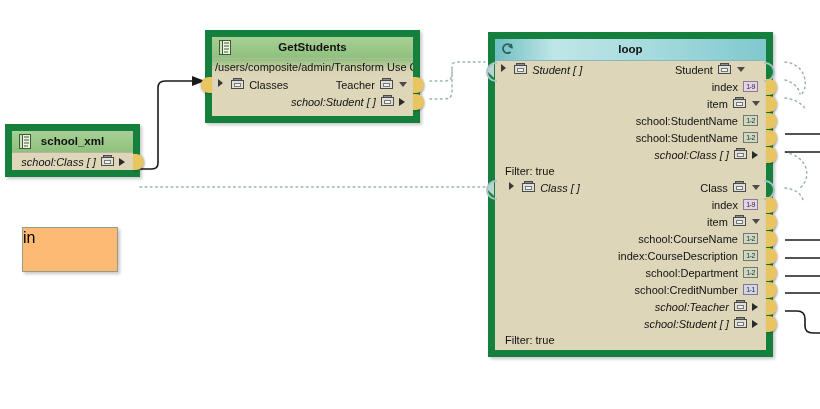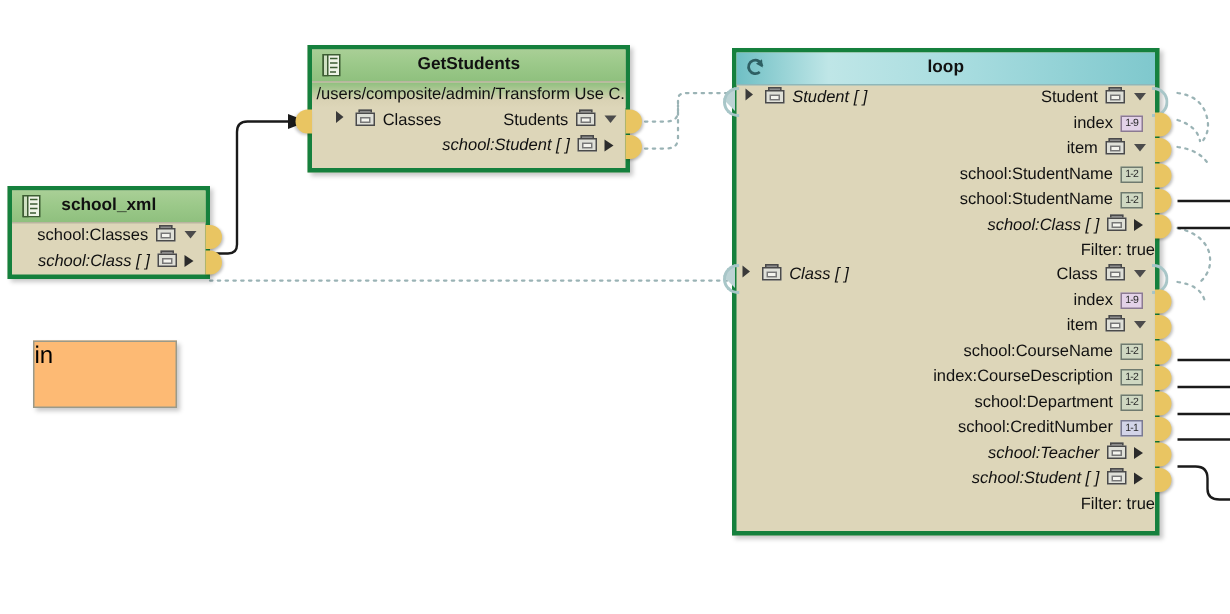--- a/index.html
+++ b/index.html
@@ -10,21 +10,21 @@
     overflow:hidden;
     position:relative;
   }
   #canvas{position:absolute;left:0;top:0;width:820px;height:409px;}
   svg.wires{position:absolute;left:0;top:0;width:820px;height:409px;pointer-events:none;}
 
   
   .node{
     position:absolute;
     box-sizing:border-box;
-    border:3px solid #15803d;
+    border:7px solid #15803d;
     background:#ddd6b9;
     box-shadow:2px 2px 3px rgba(0,0,0,.22);
     font-size:11px;
     color:#111;
     z-index:5;
   }
   .node .hdr{
     position:relative;
     height:21px;
     line-height:21px;
@@ -56,21 +56,21 @@
 
   
   .row{
     position:relative;
     height:17px;
     line-height:17px;
     white-space:nowrap;
     font-size:11px;
   }
   .row .lbl{display:inline-block;vertical-align:middle;}
-  .row.r-left{padding-left:10px;text-align:right;}
+  .row.r-left{padding-left:10px;text-align:left;}
   .row.r-right{padding-right:6px;text-align:right;}
   .ital{font-style:italic;}
 
   
   .dbico{display:inline-block;width:13px;height:11px;vertical-align:-1px;position:relative;margin:0 2px;}
   .dbico i{position:absolute;display:block;}
   .dbico .body1{left:0;top:2px;width:13px;height:9px;background:#dfe0d8;border:1px solid #4a4a4a;box-sizing:border-box;}
   .dbico .top1{left:2px;top:0px;width:9px;height:4px;background:#8d8d8d;border:1px solid #4a4a4a;box-sizing:border-box;}
   .dbico .slot{left:3px;top:5px;width:7px;height:4px;background:#f4f4ee;border:1px solid #777;box-sizing:border-box;}
 
@@ -160,26 +160,20 @@
           <line x1="6" y1="3" x2="11" y2="3" stroke="#3d5c33"></line>
           <line x1="6" y1="6" x2="11" y2="6" stroke="#3d5c33"></line>
           <line x1="6" y1="9" x2="11" y2="9" stroke="#3d5c33"></line>
           <line x1="6" y1="12" x2="10" y2="12" stroke="#3d5c33"></line>
         </svg>
       </span>
       <span>school_xml</span>
     </div>
     <div class="body">
       <div class="row r-right">
-        <span class="lbl">school:Classes</span>
-        <span class="dbico"><i class="top1"></i><i class="body1"></i><i class="slot"></i></span>
-        <span class="caret"></span>
-        <span class="port right" style="top:1px;"></span>
-      </div>
-      <div class="row r-right">
         <span class="lbl ital">school:Class [ ]</span>
         <span class="dbico"><i class="top1"></i><i class="body1"></i><i class="slot"></i></span>
         <span class="arrowR"></span>
         <span class="port right" style="top:1px;"></span>
       </div>
     </div>
   </div>
 
   <div class="node" style="left:205px;top:30px;width:215px;">
     <div class="hdr">
@@ -190,28 +184,28 @@
           <line x1="6" y1="3" x2="11" y2="3" stroke="#3d5c33"></line>
           <line x1="6" y1="6" x2="11" y2="6" stroke="#3d5c33"></line>
           <line x1="6" y1="9" x2="11" y2="9" stroke="#3d5c33"></line>
           <line x1="6" y1="12" x2="10" y2="12" stroke="#3d5c33"></line>
         </svg>
       </span>
       <span>GetStudents</span>
     </div>
     <div class="subpath">/users/composite/admin/Transform Use C...</div>
     <div class="body">
-      <div class="row" style="padding-left:16px;">
+      <div class="row" style="padding-left:6px;">
         <span style="display:inline-block;width:0;height:0;border-top:4px solid transparent;border-bottom:4px solid transparent;border-left:5px solid #3a3a3a;vertical-align:1px;margin-right:3px;"></span>
         <span class="dbico"><i class="top1"></i><i class="body1"></i><i class="slot"></i></span>
         <span class="lbl">Classes</span>
         <span class="port left" style="top:1px;"></span>
         
         <span style="position:absolute;right:6px;top:0;">
-          <span class="lbl">Students</span>
+          <span class="lbl">Teacher</span>
           <span class="dbico"><i class="top1"></i><i class="body1"></i><i class="slot"></i></span>
           <span class="caret"></span>
         </span>
         <span class="port right" style="top:1px;"></span>
       </div>
       <div class="row r-right">
         <span class="lbl ital">school:Student [ ]</span>
         <span class="dbico"><i class="top1"></i><i class="body1"></i><i class="slot"></i></span>
         <span class="arrowR"></span>
         <span class="port right" style="top:1px;"></span>
@@ -234,21 +228,21 @@
     <div class="body">
 
       <div class="row" style="padding-left:6px;">
         <span class="chev" style="top:1px;"></span>
         <span style="display:inline-block;width:0;height:0;border-top:4px solid transparent;border-bottom:4px solid transparent;border-left:5px solid #3a3a3a;vertical-align:1px;margin-right:3px;"></span>
         <span class="dbico"><i class="top1"></i><i class="body1"></i><i class="slot"></i></span>
         <span class="lbl ital">Student [ ]</span>
         <span class="port hollowL" style="top:1px;left:-9px;"></span>
 
         
-        <span style="position:absolute;right:6px;top:0;">
+        <span style="position:absolute;right:21px;top:0;">
           <span class="lbl">Student</span>
           <span class="dbico"><i class="top1"></i><i class="body1"></i><i class="slot"></i></span>
           <span class="caret"></span>
         </span>
         <span class="port hollow" style="top:1px;right:-9px;"></span>
       </div>
 
       <div class="row r-right">
         <span class="lbl">index</span>
         <span class="badge idx">1-9</span>
@@ -278,21 +272,21 @@
         <span class="lbl ital">school:Class [ ]</span>
         <span class="dbico"><i class="top1"></i><i class="body1"></i><i class="slot"></i></span>
         <span class="arrowR"></span>
         <span class="port right" style="top:1px;"></span>
       </div>
 
       <div class="row r-left" style="height:16px;line-height:16px;">
         <span>Filter: true</span>
       </div>
 
-      <div class="row" style="padding-left:4px;">
+      <div class="row" style="padding-left:14px;">
         <span class="chev" style="top:1px;"></span>
         <span style="display:inline-block;width:0;height:0;border-top:4px solid transparent;border-bottom:4px solid transparent;border-left:5px solid #3a3a3a;vertical-align:1px;margin-right:3px;"></span>
         <span class="dbico"><i class="top1"></i><i class="body1"></i><i class="slot"></i></span>
         <span class="lbl ital">Class [ ]</span>
         <span class="port hollowL" style="top:1px;left:-9px;"></span>
 
         <span style="position:absolute;right:6px;top:0;">
           <span class="lbl">Class</span>
           <span class="dbico"><i class="top1"></i><i class="body1"></i><i class="slot"></i></span>
           <span class="caret"></span>

